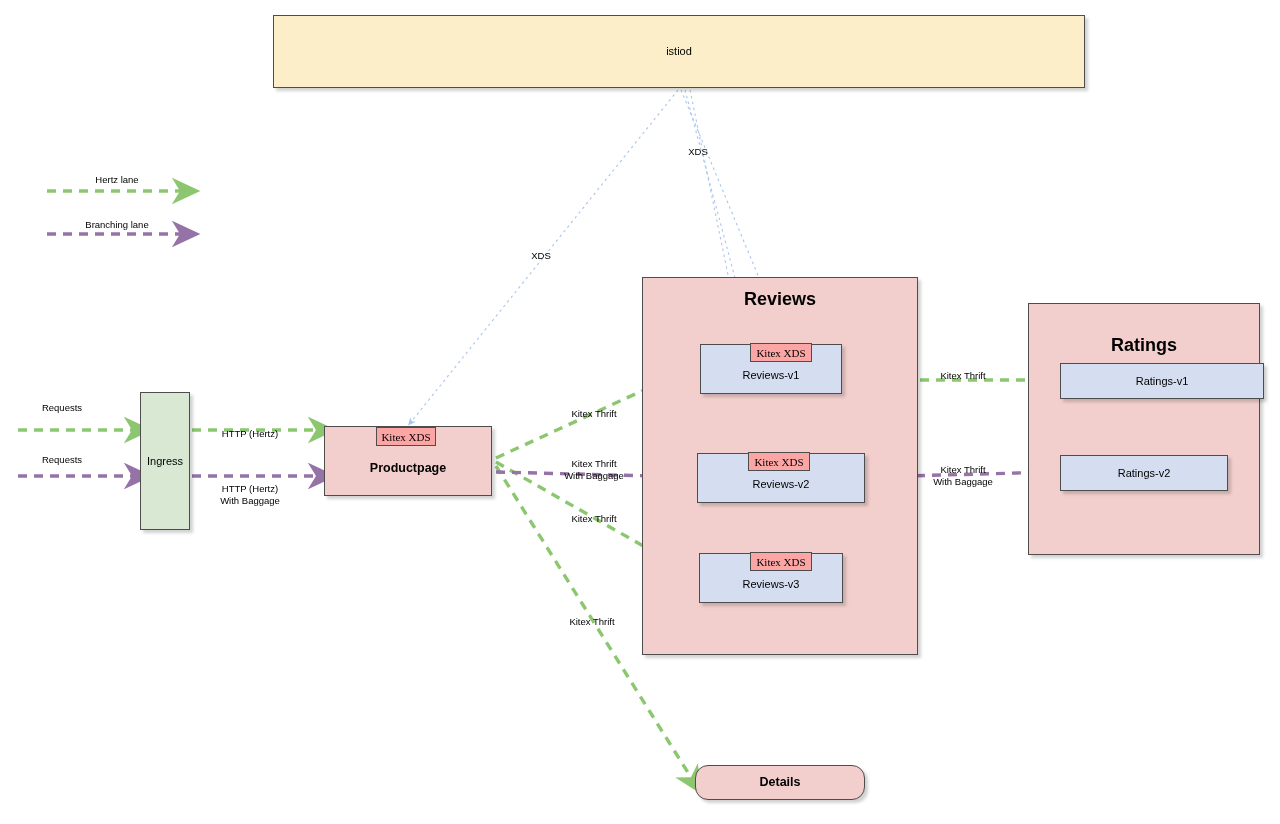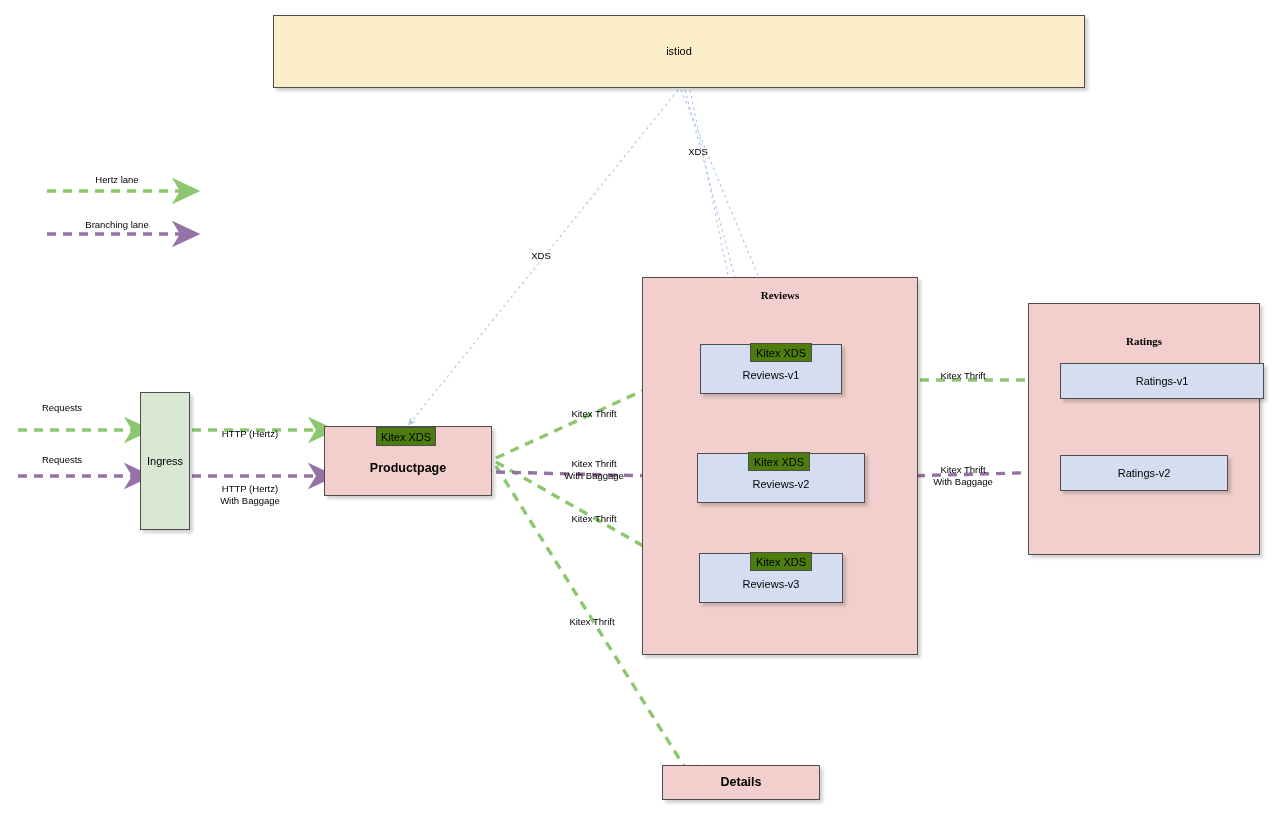--- a/index.html
+++ b/index.html
@@ -38,22 +38,21 @@
   .node-label {
     text-align: center;
     line-height: 1.15;
   }
   .group-label {
     position: absolute;
     left: 0;
     right: 0;
     text-align: center;
     font-weight: bold;
-    font-size: 11px;
-    font-family: Liberation Serif, serif;
+    font-size: 18px;
   }
   .istiod {
     background: #fbeec8;
   }
   .istiod .node-label { font-size: 11px; }
   .ingress {
     background: #d9e8d2;
   }
   .ingress .node-label { font-size: 11px; }
   .pink {
@@ -67,29 +66,30 @@
     box-sizing: border-box;
     border: 1.4px solid #4d4d4d;
     background: #f2cfcd;
     box-shadow: 3px 3px 3px rgba(0,0,0,0.18);
   }
   .bold-label { font-weight: bold; font-size: 12.5px; }
   .plain-label { font-size: 11px; }
   .xds-badge {
     position: absolute;
     box-sizing: border-box;
-    background: #4d7c0f;
+    background: #fca5a5;
     border: 1.2px solid #4d4d4d;
     font-size: 11px;
     display: flex;
     align-items: center;
     justify-content: center;
     white-space: nowrap;
     padding: 4px 5px;
     height: 19px;
+    font-family: Liberation Serif, serif;
   }
   .edge-label {
     position: absolute;
     font-size: 9.5px;
     color: #000000;
     white-space: pre;
     line-height: 1.25;
     text-align: center;
     transform: translateX(-50%);
   }
@@ -187,21 +187,21 @@
   </div>
 
   <div class="node blue" style="left:1060px; top:363px; width:204px; height:36px;">
     <div class="node-label plain-label">Ratings-v1</div>
   </div>
 
   <div class="node blue" style="left:1060px; top:455px; width:168px; height:36px;">
     <div class="node-label plain-label">Ratings-v2</div>
   </div>
 
-  <div class="node pink" style="left:662px; top:765px; width:158px; height:35px;">
+  <div class="node pink" style="left:695px; top:765px; width:170px; height:35px;border-radius:13px;">
     <div class="node-label bold-label">Details</div>
   </div>
 
   <div class="edge-label" style="left:62px; top:402px;">Requests</div>
   <div class="edge-label" style="left:62px; top:454px;">Requests</div>
 
   <div class="edge-label" style="left:250px; top:428px;">HTTP (Hertz)</div>
   <div class="edge-label" style="left:250px; top:483px;">HTTP (Hertz)
 With Baggage</div>
 

